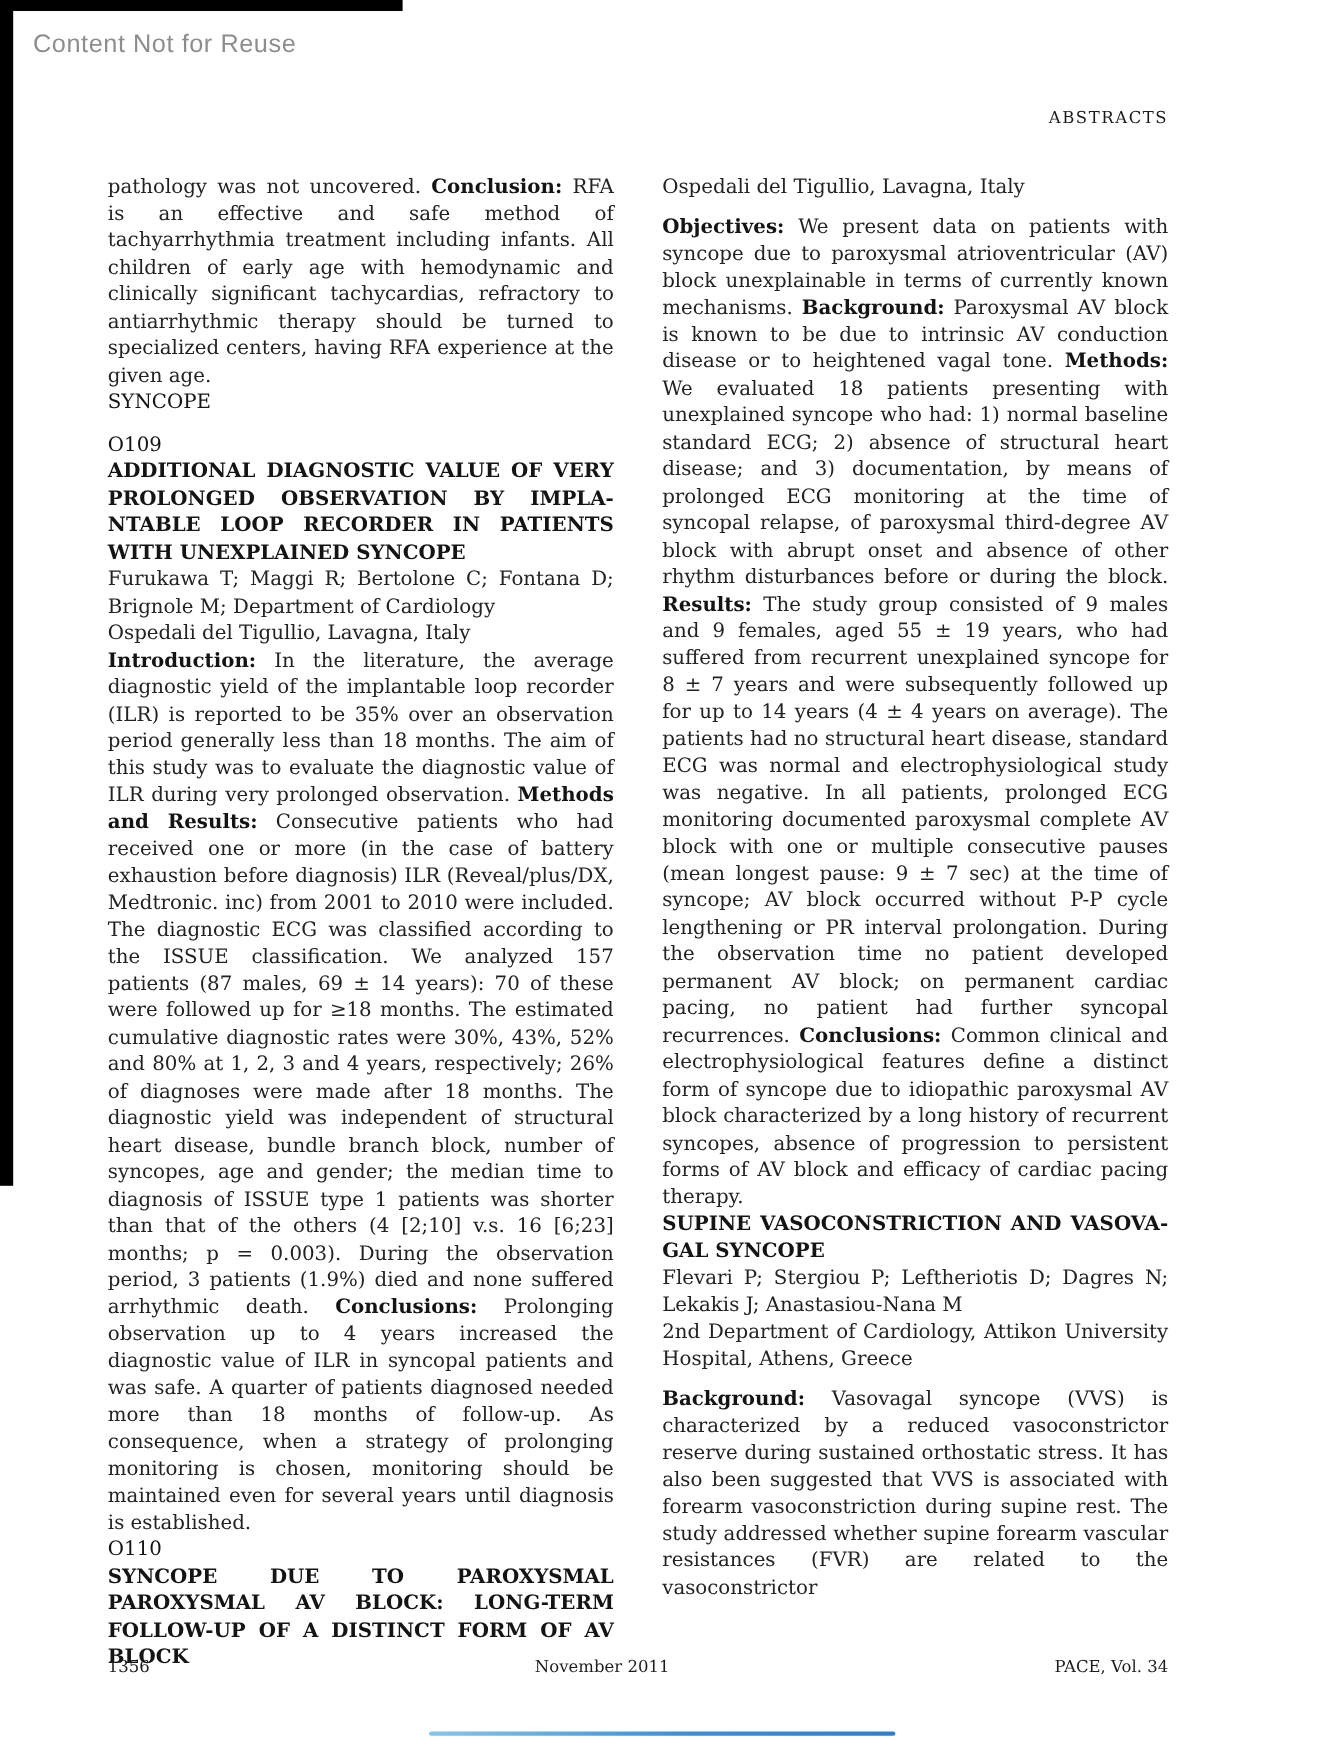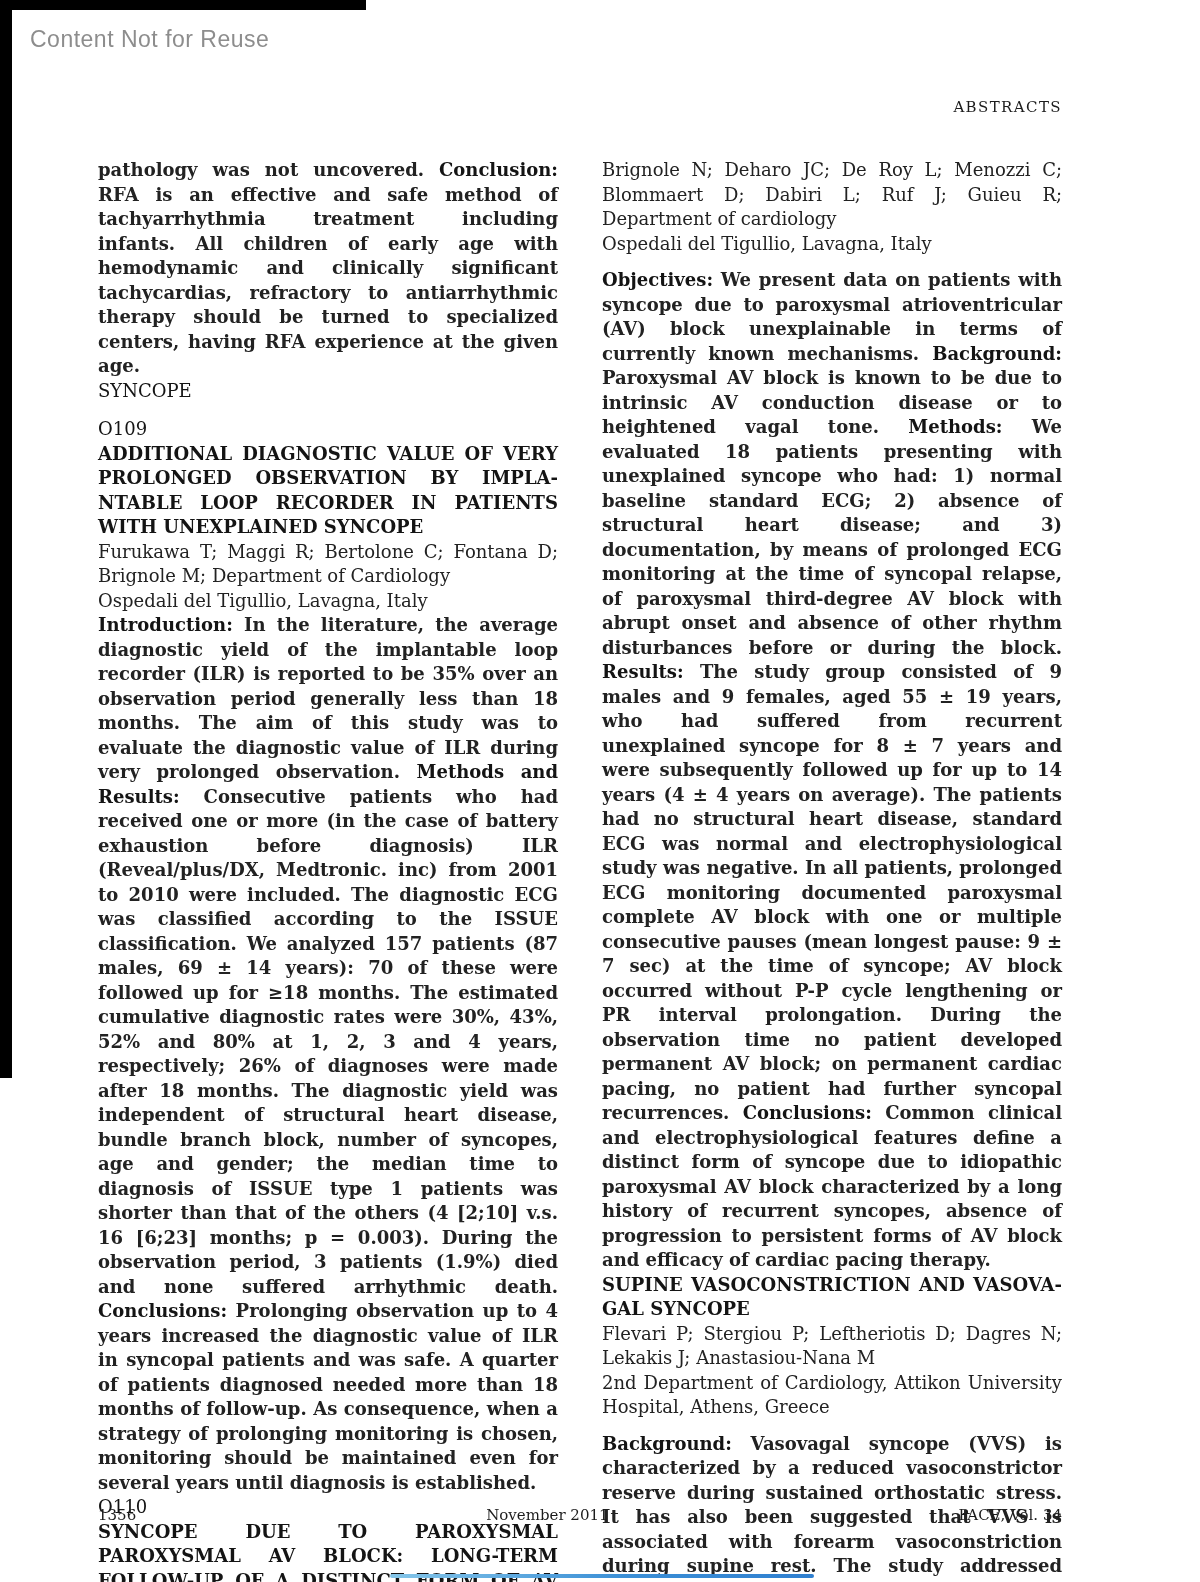--- a/index.html
+++ b/index.html
@@ -20,21 +20,21 @@
   }
   .columns{
     position:absolute;left:98px;top:158px;width:964px;
     display:flex;gap:44px;
   }
   .col{width:460px;font-size:18px;line-height:24.5px;text-align:justify;}
   .col p{margin:0;}
   .oid{font-weight:normal;color:#141414;margin-top:14px;}
   .sect{font-weight:normal;color:#141414;margin-top:26px;}
   .title{font-weight:bold;color:#141414;margin-top:15px;text-align:justify;}
-  .body-par{margin-top:15px;font-weight:bold;}
+  .body-par{margin-top:15px;}
   .body-par b{color:#141414;}
   .footer{
     position:absolute;left:98px;top:1506px;width:964px;
     display:flex;justify-content:space-between;
     font-size:15px;color:#1c1c1c;
   }
   .blue-line{
     position:absolute;left:390px;top:1574px;width:424px;height:4px;
     background:linear-gradient(90deg,#85c6e9,#3b8fd6 55%,#2f7fd0);
     border-radius:2px;
@@ -67,21 +67,20 @@
       <p>Ospedali del Tigullio, Lavagna, Italy</p>
 
       <p class="body-par"><b>Introduction:</b> In the literature, the average diagnostic yield of the implantable loop recorder (ILR) is reported to be 35% over an observation period generally less than 18 months. The aim of this study was to evaluate the diagnostic value of ILR during very prolonged observation. <b>Methods and Results:</b> Consecutive patients who had received one or more (in the case of battery exhaustion before diagnosis) ILR (Reveal/plus/DX, Medtronic. inc) from 2001 to 2010 were included. The diagnostic ECG was classified according to the ISSUE classification. We analyzed 157 patients (87 males, 69 ± 14 years): 70 of these were followed up for ≥18 months. The estimated cumulative diagnostic rates were 30%, 43%, 52% and 80% at 1, 2, 3 and 4 years, respectively; 26% of diagnoses were made after 18 months. The diagnostic yield was independent of structural heart disease, bundle branch block, number of syncopes, age and gender; the median time to diagnosis of ISSUE type 1 patients was shorter than that of the others (4 [2;10] v.s. 16 [6;23] months; p = 0.003). During the observation period, 3 patients (1.9%) died and none suffered arrhythmic death. <b>Conclusions:</b> Prolonging observation up to 4 years increased the diagnostic value of ILR in syncopal patients and was safe. A quarter of patients diagnosed needed more than 18 months of follow-up. As consequence, when a strategy of prolonging monitoring is chosen, monitoring should be maintained even for several years until diagnosis is established.</p>
 
       <p class="oid">O110</p>
 
       <p class="title">SYNCOPE DUE TO PAROXYSMAL PAROXYSMAL AV BLOCK: LONG-TERM FOLLOW-UP OF A DISTINCT FORM OF AV BLOCK</p>
     </div>
 
     <div class="col">
-      <p>Brignole N; Deharo JC; De Roy L; Menozzi C; Blommaert D; Dabiri L; Ruf J; Guieu R; Department of cardiology</p>
       <p>Ospedali del Tigullio, Lavagna, Italy</p>
 
       <p class="body-par" style="margin-top:12px"><b>Objectives:</b> We present data on patients with syncope due to paroxysmal atrioventricular (AV) block unexplainable in terms of currently known mechanisms. <b>Background:</b> Paroxysmal AV block is known to be due to intrinsic AV conduction disease or to heightened vagal tone. <b>Methods:</b> We evaluated 18 patients presenting with unexplained syncope who had: 1) normal baseline standard ECG; 2) absence of structural heart disease; and 3) documentation, by means of prolonged ECG monitoring at the time of syncopal relapse, of paroxysmal third-degree AV block with abrupt onset and absence of other rhythm disturbances before or during the block. <b>Results:</b> The study group consisted of 9 males and 9 females, aged 55 ± 19 years, who had suffered from recurrent unexplained syncope for 8 ± 7 years and were subsequently followed up for up to 14 years (4 ± 4 years on average). The patients had no structural heart disease, standard ECG was normal and electrophysiological study was negative. In all patients, prolonged ECG monitoring documented paroxysmal complete AV block with one or multiple consecutive pauses (mean longest pause: 9 ± 7 sec) at the time of syncope; AV block occurred without P-P cycle lengthening or PR interval prolongation. During the observation time no patient developed permanent AV block; on permanent cardiac pacing, no patient had further syncopal recurrences. <b>Conclusions:</b> Common clinical and electrophysiological features define a distinct form of syncope due to idiopathic paroxysmal AV block characterized by a long history of recurrent syncopes, absence of progression to persistent forms of AV block and efficacy of cardiac pacing therapy.</p>
 
 
       <p class="title">SUPINE VASOCONSTRICTION AND VASOVA-GAL SYNCOPE</p>
 
       <p>Flevari P; Stergiou P; Leftheriotis D; Dagres N; Lekakis J; Anastasiou-Nana M</p>
       <p>2nd Department of Cardiology, Attikon University Hospital, Athens, Greece</p>
 

